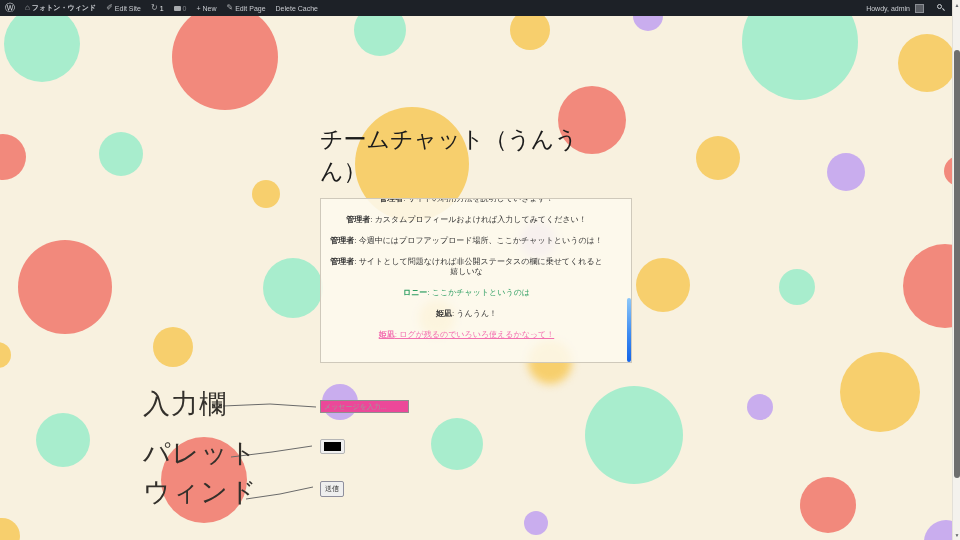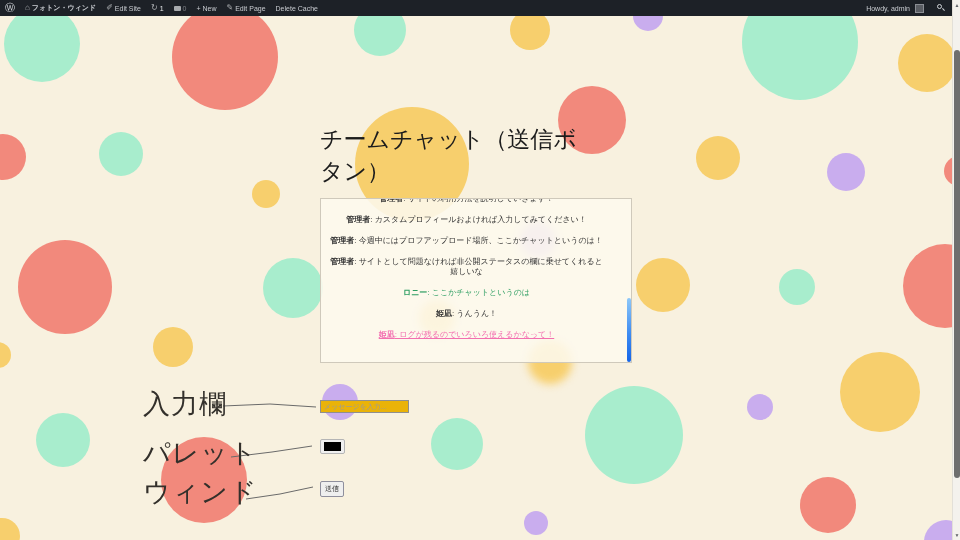--- a/index.html
+++ b/index.html
@@ -42,21 +42,21 @@
              background:rgba(253,249,238,0.88); border:1px solid #cfc9bb; overflow:hidden; }
   .chat-body { padding:0 26px 6px 7px; }
   .msg { font-size:8px; line-height:10px; margin-top:11px; color:#333;text-align:center; }
   .chat-body .msg:first-child { margin-top:-5px; }
   .msg b { font-weight:bold; }
   #chat-thumb { position:absolute; right:0px; top:99px; width:4px; height:64px; border-radius:2px;
                 background:linear-gradient(180deg,#8ec8f8 0%,#3f8df2 55%,#1565e8 100%); }
 
   
   #msg-input { position:absolute; left:320px; top:400px; width:89px; height:13px; z-index:10;
-               border:1px solid #8f8f8f; background:#eab308; font-size:7px; padding:0 3px; color:#333; }
+               border:1px solid #8f8f8f; background:#ec4899; font-size:7px; padding:0 3px; color:#333; }
   #msg-input::placeholder { color:#9b9b9b; }
   #palette { position:absolute; left:320px; top:439px; width:25px; height:15px; z-index:10;
              background:#efefef; border:1px solid #b5b5b5; border-radius:2px; padding:2px 3px; cursor:pointer; }
   #palette .swatch { width:100%; height:100%; background:#000; }
   #send-btn { position:absolute; left:320px; top:481px; z-index:10; font-size:7px; color:#2b2b2b;
               background:#efefef; border:1px solid #8f8f9d; border-radius:2px; padding:2px 4px; cursor:pointer; }
 
   
   .anno { position:absolute; z-index:20; font-size:27px; color:#33302b; font-weight:300; letter-spacing:1px; }
   #anno-lines { position:absolute; left:0; top:0; width:960px; height:540px; z-index:19; pointer-events:none; }
@@ -147,21 +147,21 @@
     </div>
   </div>
 
   <div id="pagescroll">
     <div class="arrow" style="top:1px">▲</div>
     <div class="thumb"></div>
     <div class="arrow" style="bottom:1px">▼</div>
   </div>
 
   <div id="content">
-    <h1 id="page-title">チームチャット（送信ボタン）</h1>
+    <h1 id="page-title">チームチャット（うんうん）</h1>
     <div id="chatbox">
       <div class="chat-body">
           <div class="msg" style="color: rgb(51, 51, 51);"><b>管理者</b><span>: サイトの利用方法を説明していきます！</span></div>
           <div class="msg" style="color: rgb(51, 51, 51);"><b>管理者</b><span>: カスタムプロフィールおよければ入力してみてください！</span></div>
           <div class="msg" style="color: rgb(51, 51, 51);"><b>管理者</b><span>: 今週中にはプロフアップロード場所、ここかチャットというのは！</span></div>
           <div class="msg" style="color: rgb(51, 51, 51);"><b>管理者</b><span>: サイトとして問題なければ非公開ステータスの欄に乗せてくれると嬉しいな</span></div>
           <div class="msg" style="color: rgb(46, 158, 98);"><b>ロニー</b><span>: ここかチャットというのは</span></div>
           <div class="msg" style="color: rgb(51, 51, 51);"><b>姫凪</b><span>: うんうん！</span></div>
           <div class="msg" style="color: rgb(243, 111, 176); text-decoration: underline;"><b>姫凪</b><span>: ログが残るのでいろいろ使えるかなって！</span></div>
         </div>

